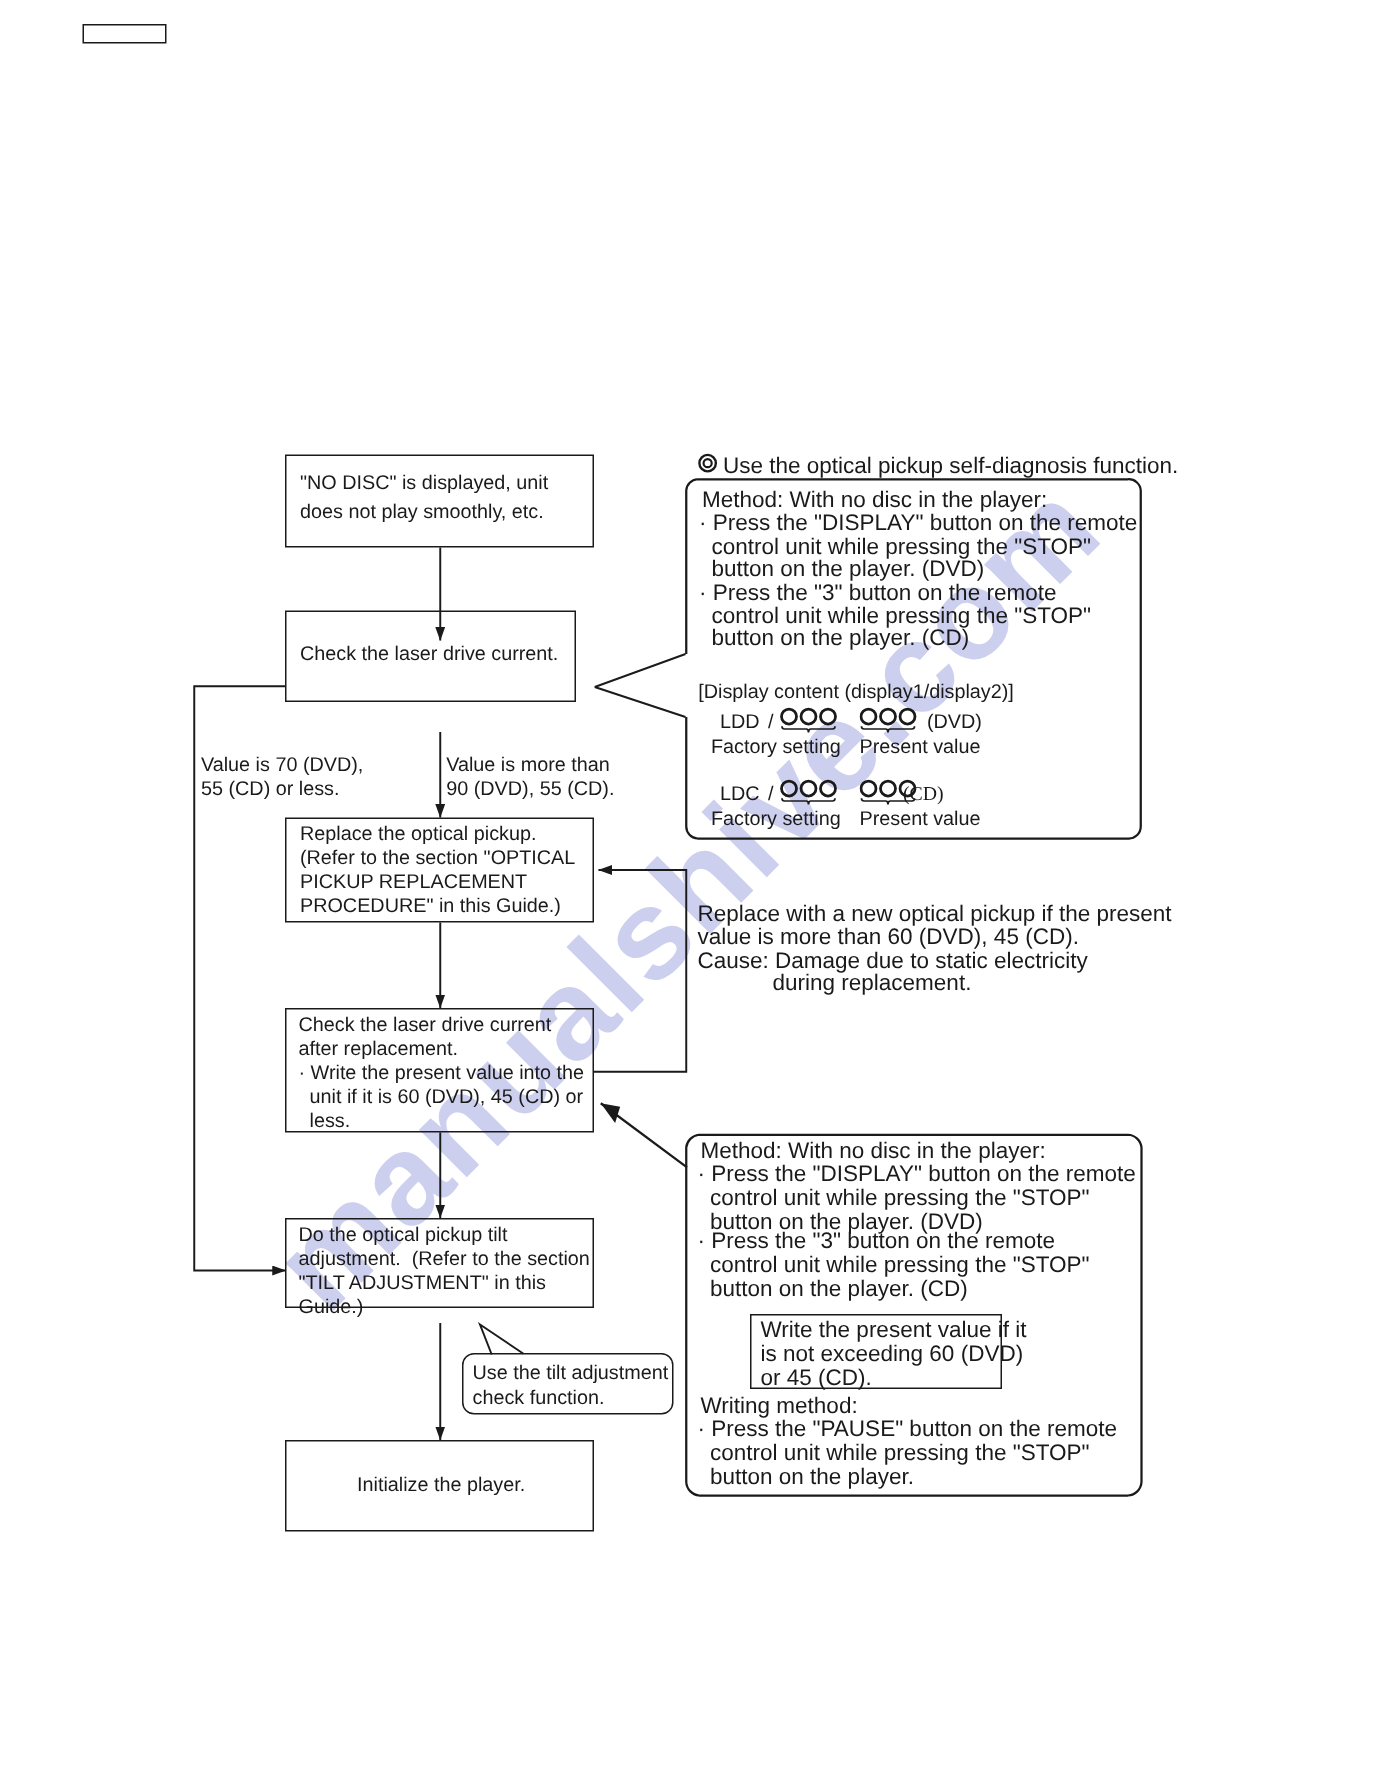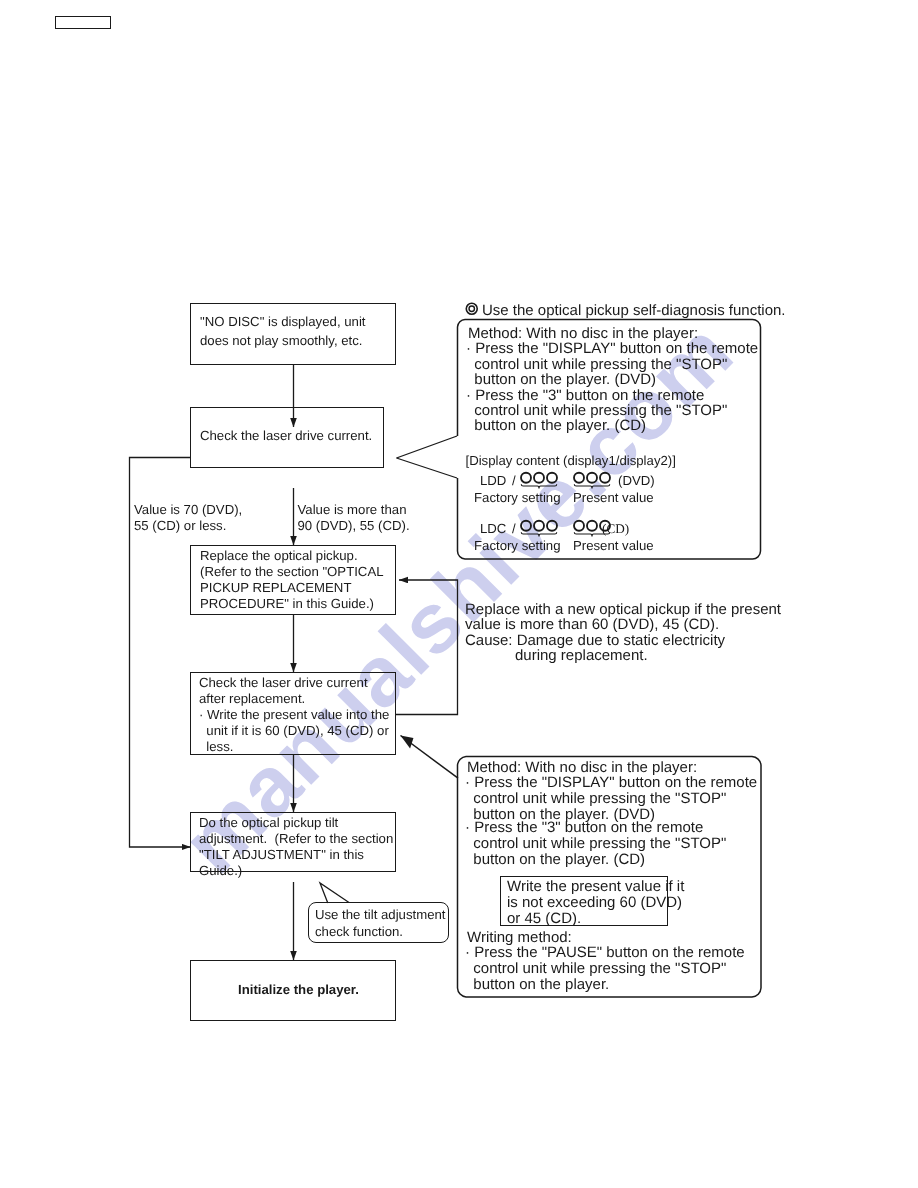--- a/index.html
+++ b/index.html
@@ -87,21 +87,21 @@
   </div>
 
   <div class="box" style="left:190px;top:812px;width:206px;height:60px;">
     <div class="tx lh159" style="left:8px;top:2px;">Do the optical pickup tilt
 adjustment.  (Refer to the section
 "TILT ADJUSTMENT" in this
 Guide.)</div>
   </div>
 
   <div class="box" style="left:190px;top:960px;width:206px;height:61px;">
-    <div class="tx" style="left:47px;top:19px;font-weight:bold;">Initialize the player.</div>
+    <div class="tx" style="left:47px;top:19px;">Initialize the player.</div>
   </div>
 
   <div style="position:absolute;left:308px;top:902px;width:141px;height:41px;border:1.5px solid #1a1a1a;border-radius:8px;box-sizing:border-box;">
     <div class="tx lh17" style="left:6px;top:3px;">Use the tilt adjustment
 check function.</div>
   </div>
 
   <div style="position:absolute;left:464px;top:302px;width:290px;height:18px;">
     <svg viewBox="0 0 14 14" style="position:absolute;left:-0.2px;top:-0.8px;width:15.5px;height:15.5px;">
       <circle cx="7" cy="7" r="4.95" fill="none" stroke="#1a1a1a" stroke-width="1.45"></circle>

